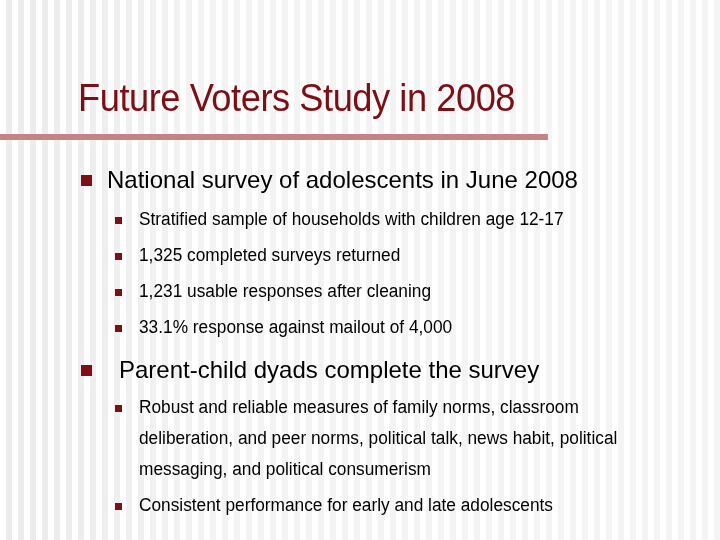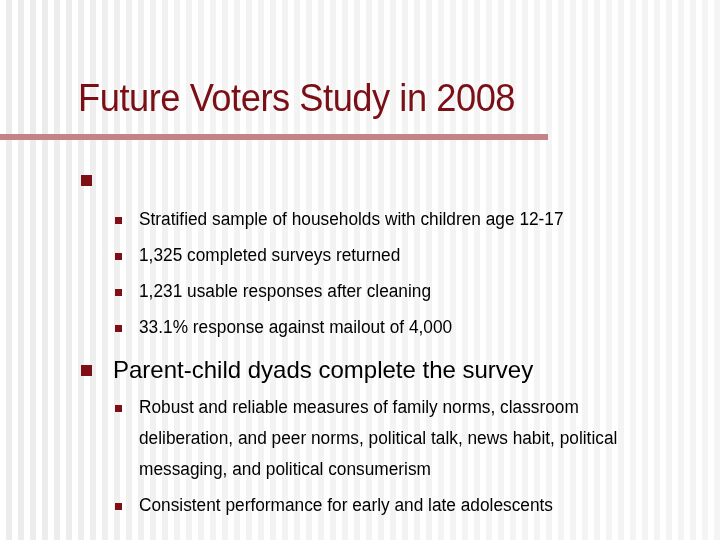--- a/index.html
+++ b/index.html
@@ -48,34 +48,35 @@
 <body>
 
 <div class="stripes"></div>
 <div class="stripes-fade"></div>
 
 <div class="slide">
   <h1 class="title">Future Voters Study in 2008</h1>
   <div class="rule"></div>
 
   <div class="bullet-main" style="left:81px; top:175px;"></div>
+  <div class="text-main" style="left:107px; top:166px;">National survey of adolescents in June 2008</div>
 
   <div class="bullet-sub" style="left:115px; top:217px;"></div>
   <div class="text-sub" style="left:139px; top:204px;">Stratified sample of households with children age 12-17</div>
 
   <div class="bullet-sub" style="left:115px; top:253px;"></div>
   <div class="text-sub" style="left:139px; top:240px;">1,325 completed surveys returned</div>
 
   <div class="bullet-sub" style="left:115px; top:289px;"></div>
   <div class="text-sub" style="left:139px; top:276px;">1,231 usable responses after cleaning</div>
 
   <div class="bullet-sub" style="left:115px; top:325px;"></div>
   <div class="text-sub" style="left:139px; top:312px;">33.1% response against mailout of 4,000</div>
 
   <div class="bullet-main" style="left:81px; top:365px;"></div>
-  <div class="text-main" style="left:113px; top:356px;">Parent-child dyads complete the survey</div>
+  <div class="text-main" style="left:119px; top:356px;">Parent-child dyads complete the survey</div>
 
   <div class="bullet-sub" style="left:115px; top:405px;"></div>
   <div class="text-sub" style="left:139px; top:392px; width:530px;">Robust and reliable measures of family norms, classroom deliberation, and peer norms, political talk, news habit, political messaging, and political consumerism</div>
 
   <div class="bullet-sub" style="left:115px; top:503px;"></div>
   <div class="text-sub" style="left:139px; top:490px;">Consistent performance for early and late adolescents</div>
 </div>
 
 </body></html>

